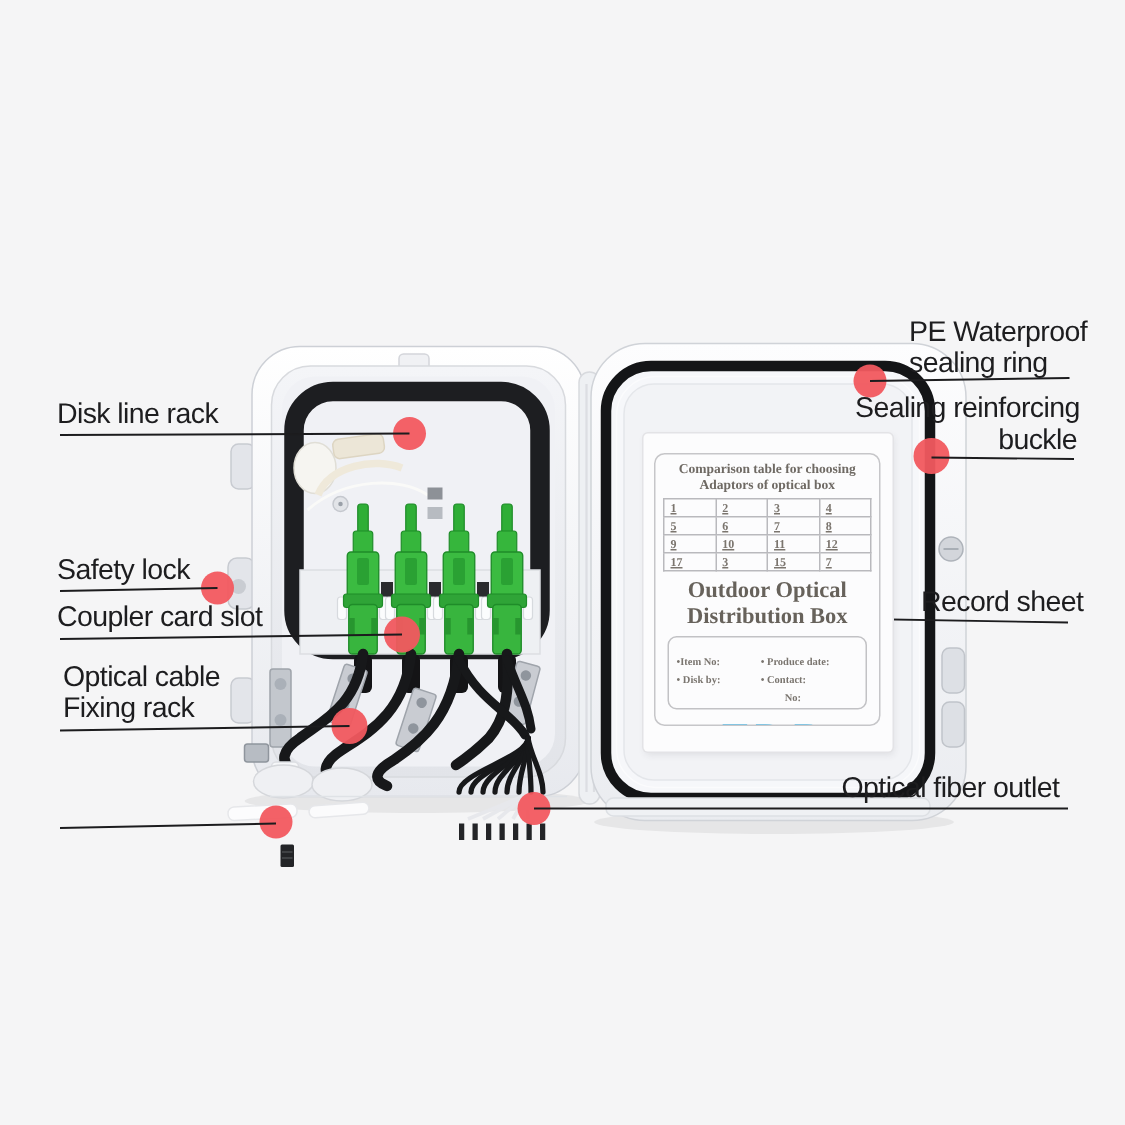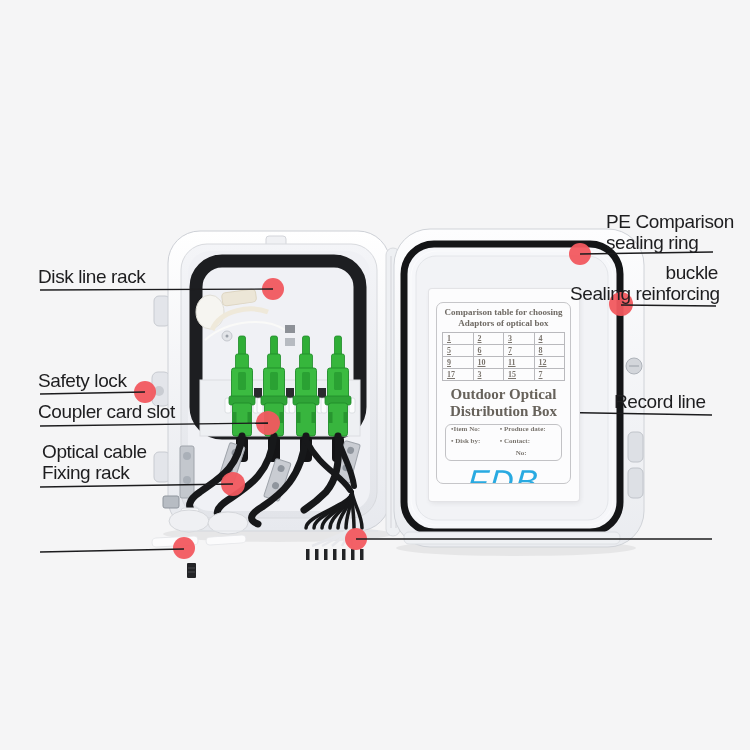--- a/index.html
+++ b/index.html
@@ -15,36 +15,36 @@
   #co-safety{left:38px;top:370px;}
   #co-coupler{left:38px;top:401px;}
   #co-fixing{left:42px;top:441px;}
   #co-inlet{left:38px;top:528px;}
   #co-pe{left:606px;top:211px;}
   #co-buckle{left:570px;top:262px;width:148px;}
   #co-record{left:614px;top:391px;}
   #co-outlet{left:561px;top:515px;}
 
   
-  #sheet{position:absolute;left:429px;top:289px;width:150px;height:212px;
+  #sheet{position:absolute;left:429px;top:289px;width:166px;height:212px;
          background:#fcfcfd;border-radius:3px;
          box-shadow:0 0 0 1px #e3e3e6, 1px 2px 5px rgba(60,60,70,.10);}
   #sheet-frame{position:absolute;left:7px;right:8px;top:13px;bottom:17px;
          border:1px solid #c6c6c9;border-radius:7px;padding:4px 5px;
          display:flex;flex-direction:column;overflow:hidden;}
   .sheet-heading{font-family:"Liberation Serif",serif;font-weight:bold;font-size:9px;
          line-height:11px;color:#6f6a64;text-align:center;}
   #adaptor-table{width:100%;border-collapse:collapse;margin-top:3px;}
   #adaptor-table td{border:1px solid #b9b9bd;font-family:"Liberation Serif",serif;
          font-weight:bold;font-size:8px;color:#7b756e;height:9px;
          padding:1px 0 1px 4px;text-decoration:underline;width:25%;}
   .sheet-subtitle{font-family:"Liberation Serif",serif;font-weight:bold;font-size:15px;
          color:#67625b;text-align:center;margin-top:5px;}
   #record-box{margin:4px 3px 0 3px;border:1px solid #c2c2c5;border-radius:6px;
-         padding:0 4px 3px 5px;display:grid;grid-template-columns:46% 54%;
+         padding:12px 4px 3px 5px;display:grid;grid-template-columns:46% 54%;
          row-gap:4px;font-family:"Liberation Serif",serif;font-weight:bold;
          font-size:7px;color:#7a756f;}
   .rec-no{padding-left:16px;}
   #fdb-logo{font-family:"Liberation Sans",sans-serif;font-style:italic;
          font-size:33px;color:#29aae1;text-align:center;letter-spacing:2px;
          margin-top:2px;transform:skewX(-5deg);}
 </style>
 </head>
 <body>
 
@@ -279,24 +279,27 @@
     <span>Safety lock</span>
   </div>
   <div class="callout" id="co-fixing">
     <div>Optical cable</div>
     <div>Fixing rack</div>
   </div>
   <div class="callout" id="co-coupler">
     <span>Coupler card slot</span>
   </div>
   <div class="callout" id="co-pe">
-    <div>PE Comparison</div>
+    <div>PE Waterproof</div>
     <div>sealing ring</div>
   </div>
   <div class="callout right-align" id="co-buckle">
+    <div>Sealing reinforcing</div>
     <div>buckle</div>
-    <div>Sealing reinforcing</div>
   </div>
   <div class="callout" id="co-record">
-    <span>Record line</span>
+    <span>Record sheet</span>
+  </div>
+  <div class="callout" id="co-outlet">
+    <span>Optical fiber outlet</span>
   </div>
 
 </div>
 
 </body></html>

